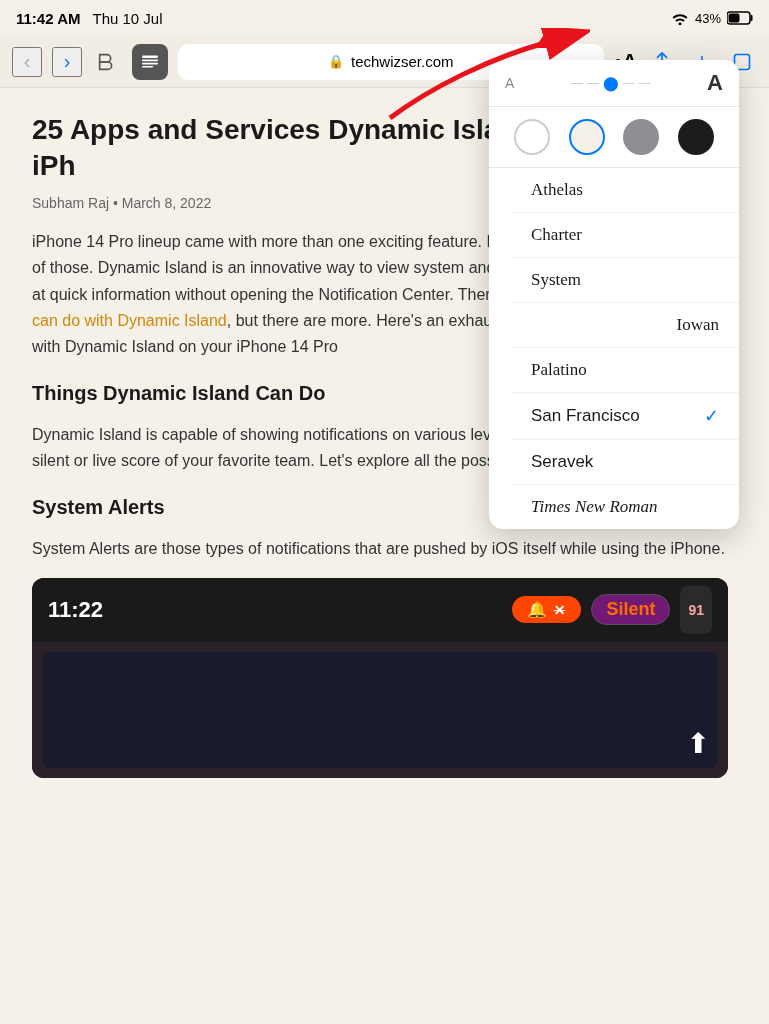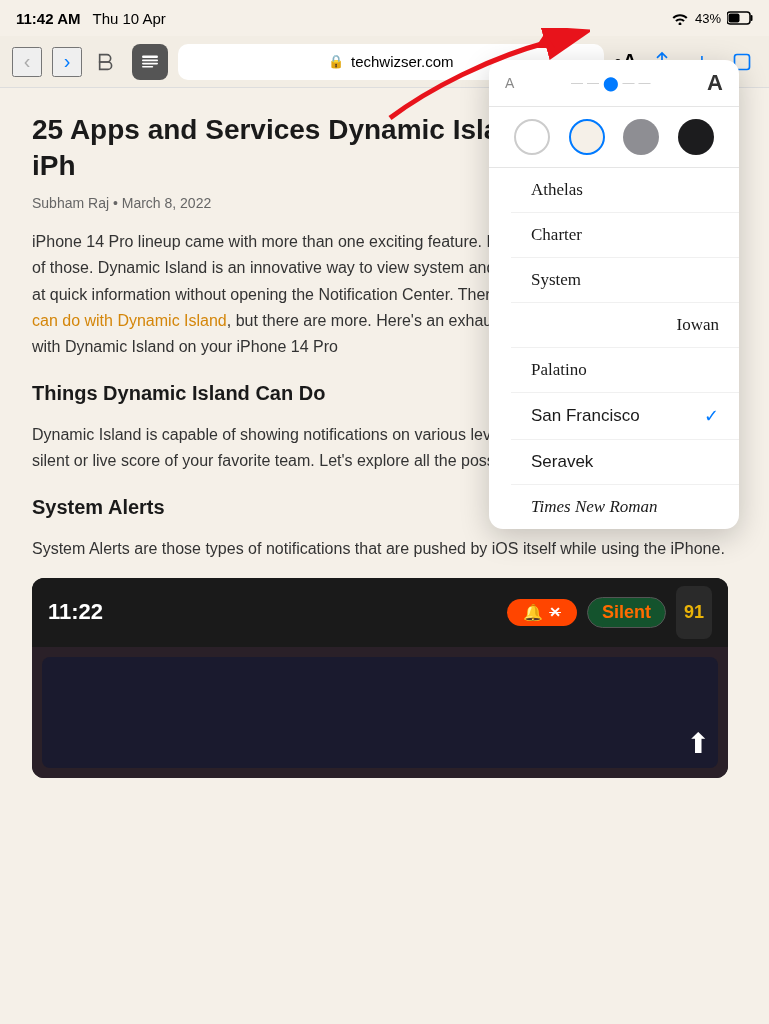--- a/index.html
+++ b/index.html
@@ -181,33 +181,33 @@
       background: #1a1a1a;
       padding: 8px 16px;
       display: flex;
       justify-content: space-between;
       align-items: center;
       color: white;
       font-size: 22px;
       font-weight: 700;
     }
     .silent-badge {
-      background: #14532d;
+      background: #701a75;
       border: 1px solid #555;
       border-radius: 20px;
       padding: 4px 14px;
       color: #ff6b00;
       font-size: 18px;
     }
     .notif-count {
       background: #2a2a2a;
       border-radius: 8px;
       padding: 16px 8px;
-      color: #eab308;
-      font-size: 18px;
+      color: #fca5a5;
+      font-size: 14px;
     }
     .bell-icon-pill {
       background: #ff4500;
       border-radius: 20px;
       padding: 4px 16px;
       display: flex;
       align-items: center;
       gap: 6px;
     }
     .screenshot-bottom {
@@ -314,21 +314,21 @@
       pointer-events: none;
       z-index: 2000;
     }
   </style>
 </head>
 <body>
 
 <div class="status-bar">
   <div style="display:flex; gap:12px; align-items:center;">
     <span class="status-time">11:42 AM</span>
-    <span class="status-date">Thu 10 Apr</span>
+    <span class="status-date">Thu 10 Jul</span>
   </div>
   <div class="status-icons">
 
     <svg width="18" height="14" viewBox="0 0 24 18">
       <path d="M12 4C8.1 4 4.6 5.5 2 8l2 2c2-2 4.8-3.2 8-3.2s6 1.2 8 3.2l2-2C19.4 5.5 15.9 4 12 4zm0 5.5c-2.5 0-4.8 1-6.4 2.6l2 2C8.8 13 10.3 12.3 12 12.3s3.2.7 4.4 1.8l2-2C16.8 10.5 14.5 9.5 12 9.5zm0 5.5c-1.1 0-2 .9-2 2s.9 2 2 2 2-.9 2-2-.9-2-2-2z" fill="#000"></path>
     </svg>
     <span class="battery-text">43%</span>
 
     <svg width="26" height="14" viewBox="0 0 26 14">
       <rect x="0" y="1" width="23" height="12" rx="3" ry="3" fill="none" stroke="#000" stroke-width="1.5"></rect>

